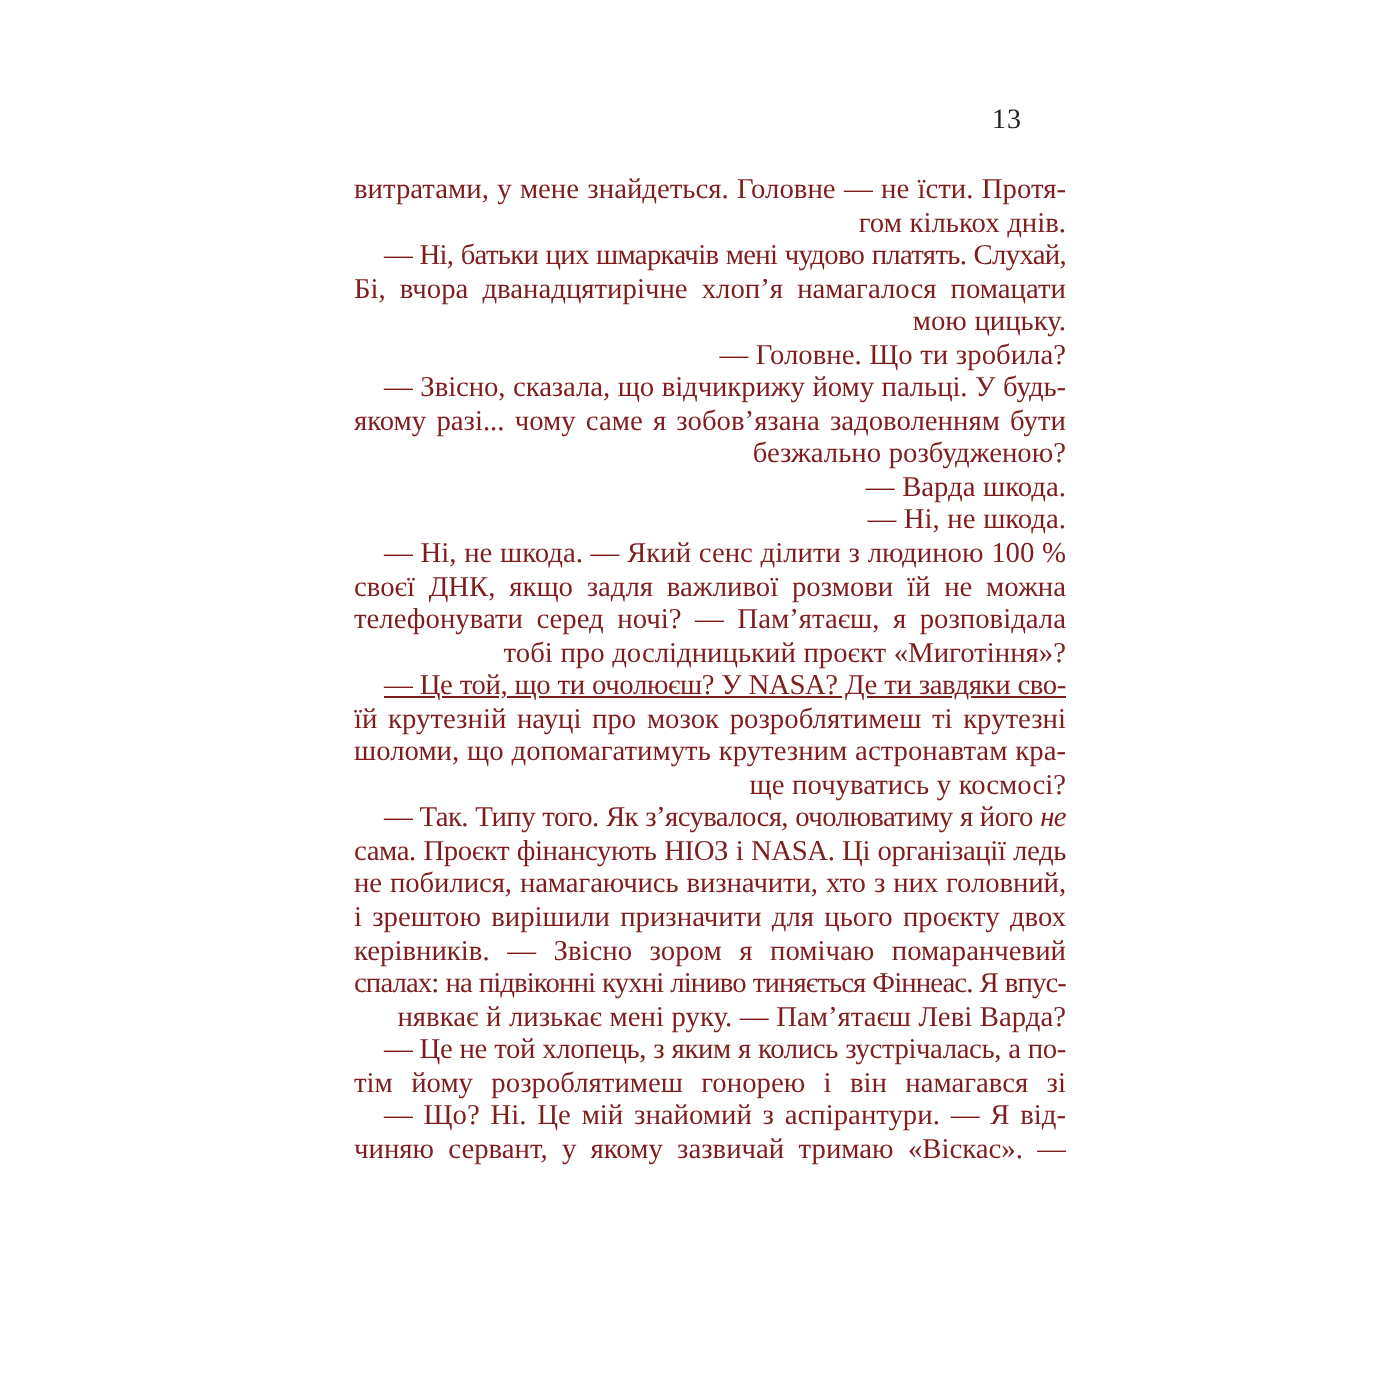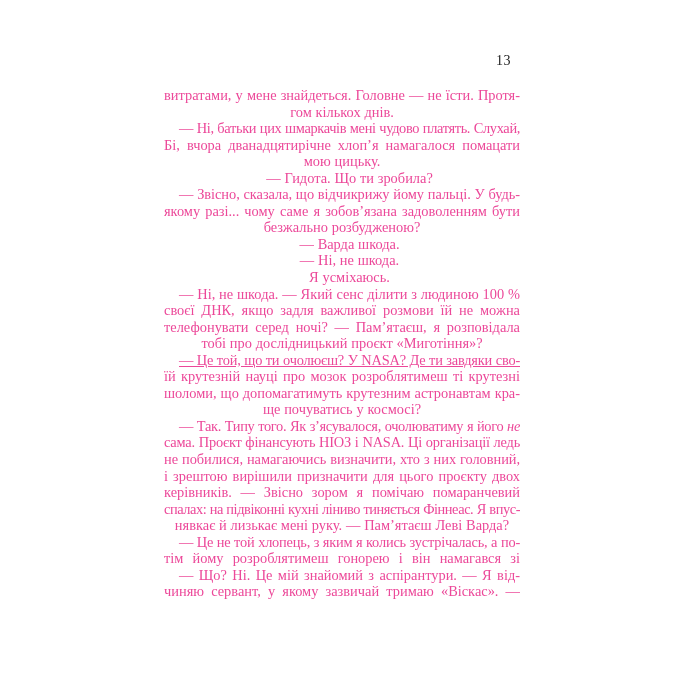--- a/index.html
+++ b/index.html
@@ -20,67 +20,66 @@
   .pagenum {
     position: absolute;
     left: 496px;
     top: 53px;
     font-size: 14px;
     color: #222222;
     letter-spacing: 0.5px;
   }
   .text-block {
     position: absolute;
-    left: 164px;
+    left: 177px;
     top: 87px;
     width: 356px;
-    color: #ec4899;
+    color: #7f1d1d;
   }
   .line {
     font-size: 14.4px;
     line-height: 16.55px;
     height: 16.55px;
     overflow: hidden;
     word-spacing: 0.2px;
   }
   
   .line.j {
     text-align: justify;
     text-align-last: justify;
     text-justify: inter-word;
   }
   
   .line.l {
-    text-align: center;
+    text-align: right;
   }
   
   .line.ind {
     text-indent: 15px;
   }
   .line i { font-style: italic; }
 </style>
 </head>
 <body>
 
 <div class="page">
   <div class="pagenum">13</div>
 
   <div class="text-block">
     <div class="line j">витратами, у мене знайдеться. Головне — не їсти. Протя-</div>
     <div class="line l">гом кількох днів.</div>
     <div class="line j ind" style="letter-spacing: -0.35px;">— Ні, батьки цих шмаркачів мені чудово платять. Слухай,</div>
     <div class="line j">Бі, вчора дванадцятирічне хлоп’я намагалося помацати</div>
     <div class="line l">мою цицьку.</div>
-    <div class="line l ind">— Гидота. Що ти зробила?</div>
+    <div class="line l ind">— Головне. Що ти зробила?</div>
     <div class="line j ind" style="letter-spacing: -0.05px;">— Звісно, сказала, що відчикрижу йому пальці. У будь-</div>
     <div class="line j">якому разі... чому саме я зобов’язана задоволенням бути</div>
     <div class="line l">безжально розбудженою?</div>
     <div class="line l ind">— Варда шкода.</div>
     <div class="line l ind">— Ні, не шкода.</div>
-    <div class="line l ind">Я усміхаюсь.</div>
     <div class="line j ind">— Ні, не шкода. — Який сенс ділити з людиною 100 %</div>
     <div class="line j">своєї ДНК, якщо задля важливої розмови їй не можна</div>
     <div class="line j">телефонувати серед ночі? — Пам’ятаєш, я розповідала</div>
     <div class="line l">тобі про дослідницький проєкт «Миготіння»?</div>
     <div class="line j ind" style="letter-spacing: -0.2px; text-decoration: underline;">— Це той, що ти очолюєш? У NASA? Де ти завдяки сво-</div>
     <div class="line j">їй крутезній науці про мозок розроблятимеш ті крутезні</div>
     <div class="line j">шоломи, що допомагатимуть крутезним астронавтам кра-</div>
     <div class="line l">ще почуватись у космосі?</div>
     <div class="line j ind" style="letter-spacing: -0.3px;"><span>— Так. Типу того. Як з’ясувалося, очолюватиму я його </span><i>не</i></div>
     <div class="line j" style="letter-spacing: -0.2px;">сама. Проєкт фінансують НІОЗ і NASA. Ці організації ледь</div>

